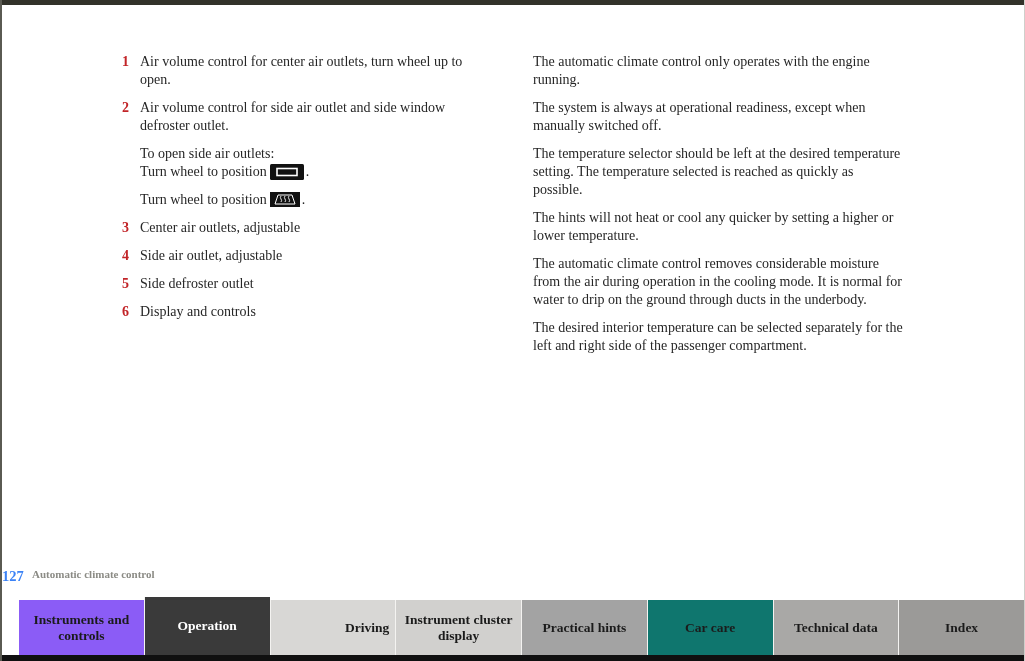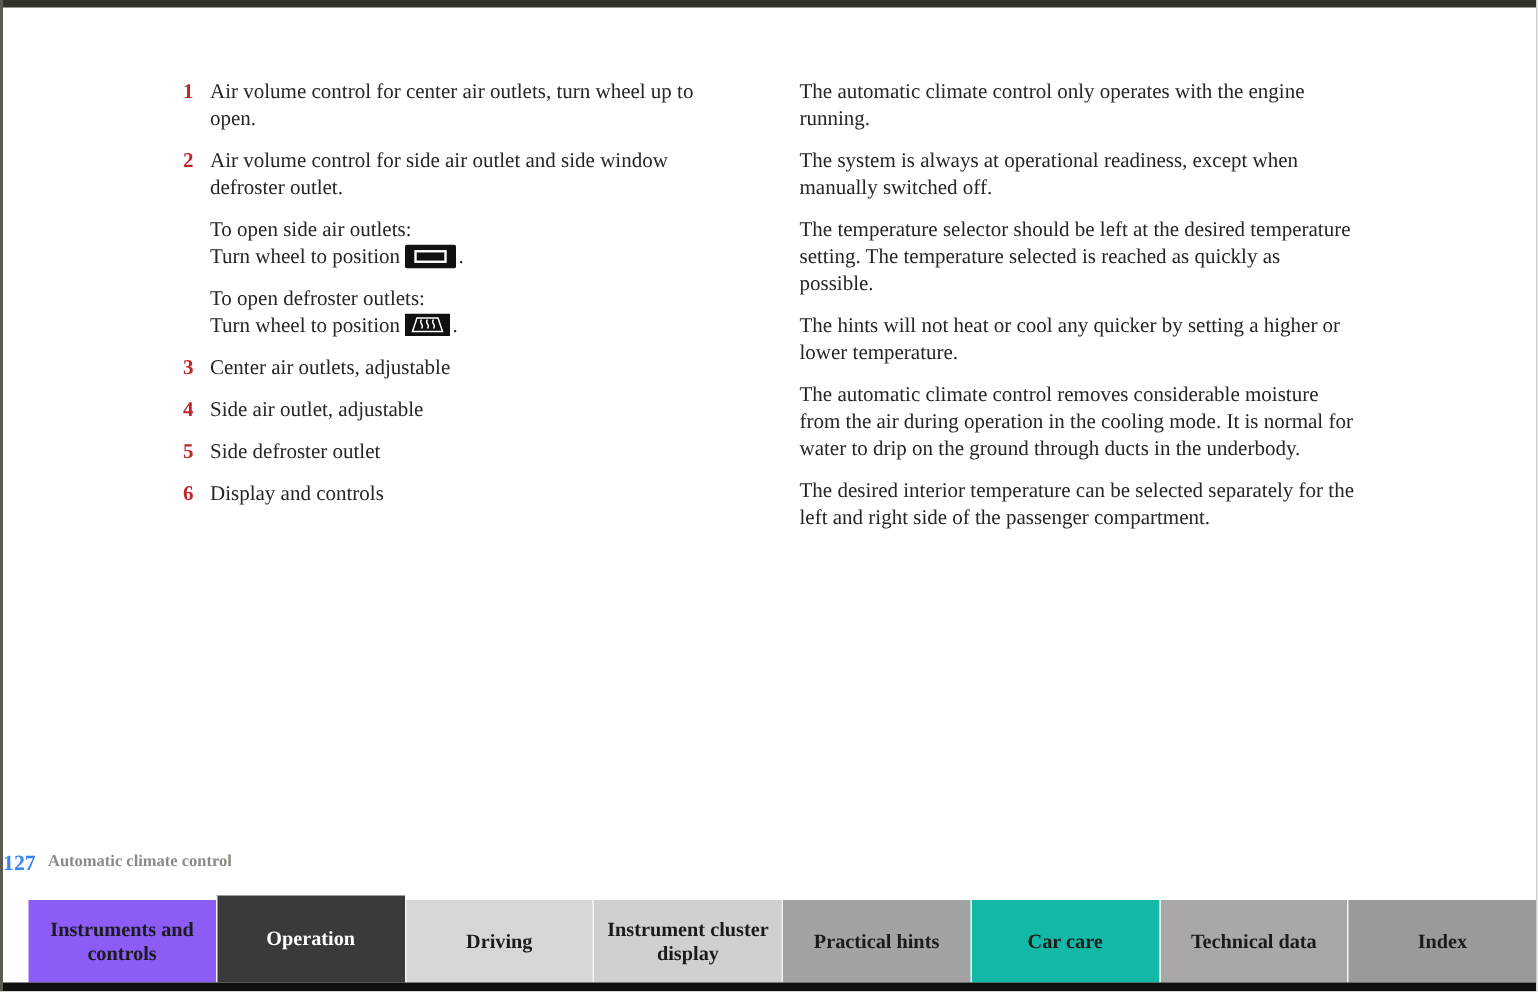--- a/index.html
+++ b/index.html
@@ -82,21 +82,20 @@
 
       <div class="sub">
         <div>To open side air outlets:</div>
         <div class="action-line"><span>Turn wheel to position</span><svg class="sym" width="34" height="16" viewBox="0 0 34 16">
               <rect x="0" y="0" width="34" height="16" rx="1.5" fill="#111"></rect>
               <rect x="7" y="4.5" width="20" height="7" fill="none" stroke="#fff" stroke-width="1.6"></rect>
             </svg><span>.</span></div>
       </div>
 
       <div class="sub">
-        <div>To open defroster outlets:</div>
         <div class="action-line"><span>Turn wheel to position</span><svg class="sym" width="30" height="15" viewBox="0 0 30 15">
               <rect x="0" y="0" width="30" height="15" fill="#111"></rect>
               <path d="M5 12 L8 3 L22 3 L25 12 Z" fill="none" stroke="#fff" stroke-width="1"></path>
               <path d="M11 10 q1.2 -1.5 0 -3 q-1.2 -1.5 0 -3" fill="none" stroke="#fff" stroke-width="0.9"></path>
               <path d="M15 10 q1.2 -1.5 0 -3 q-1.2 -1.5 0 -3" fill="none" stroke="#fff" stroke-width="0.9"></path>
               <path d="M19 10 q1.2 -1.5 0 -3 q-1.2 -1.5 0 -3" fill="none" stroke="#fff" stroke-width="0.9"></path>
             </svg><span>.</span></div>
       </div>
 
       <div class="list-item">
@@ -132,30 +131,30 @@
     <span class="page-num">127</span>
   </div>
 
   <div class="tabbar">
     <div class="tab" style="background: #8b5cf6; margin-left: 17px;">
         <span>Instruments and controls</span>
       </div>
     <div class="tab active" style="background: rgb(58, 58, 58);">
         <span>Operation</span>
       </div>
-    <div class="tab" style="background: rgb(216, 215, 213);">
+    <div class="tab" style="background: rgb(216, 215, 213); justify-content: flex-end;">
         <span>Driving</span>
       </div>
     <div class="tab" style="background: rgb(209, 208, 206);">
         <span>Instrument cluster display</span>
       </div>
     <div class="tab" style="background: #a3a3a3;">
         <span>Practical hints</span>
       </div>
-    <div class="tab" style="background: #14b8a6;">
+    <div class="tab" style="background: #0f766e;">
         <span>Car care</span>
       </div>
     <div class="tab" style="background: rgb(169, 168, 166);">
         <span>Technical data</span>
       </div>
     <div class="tab" style="background: rgb(155, 154, 152);">
         <span>Index</span>
       </div>
   </div>
 

